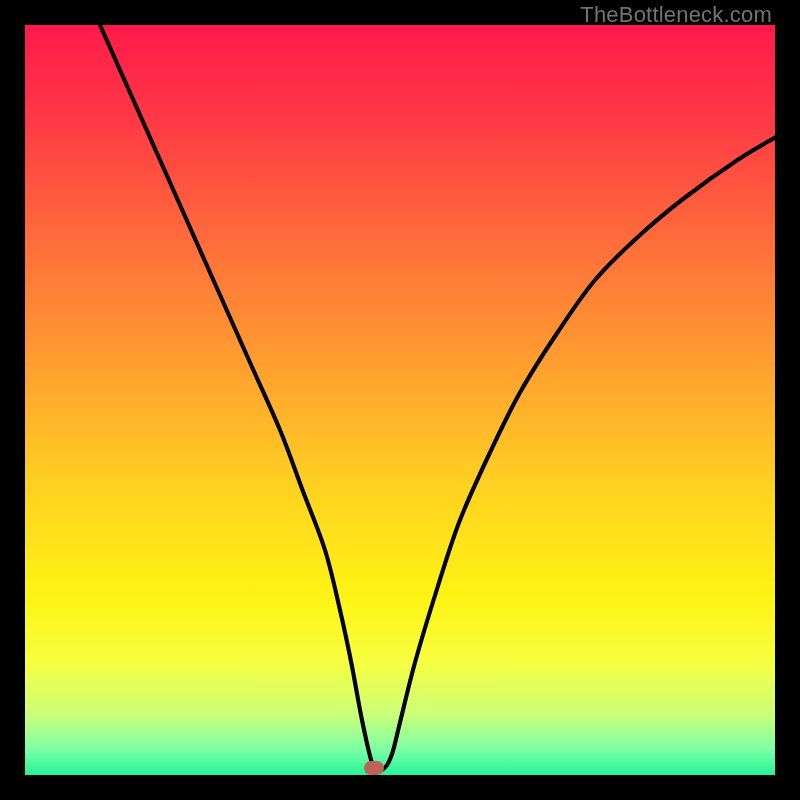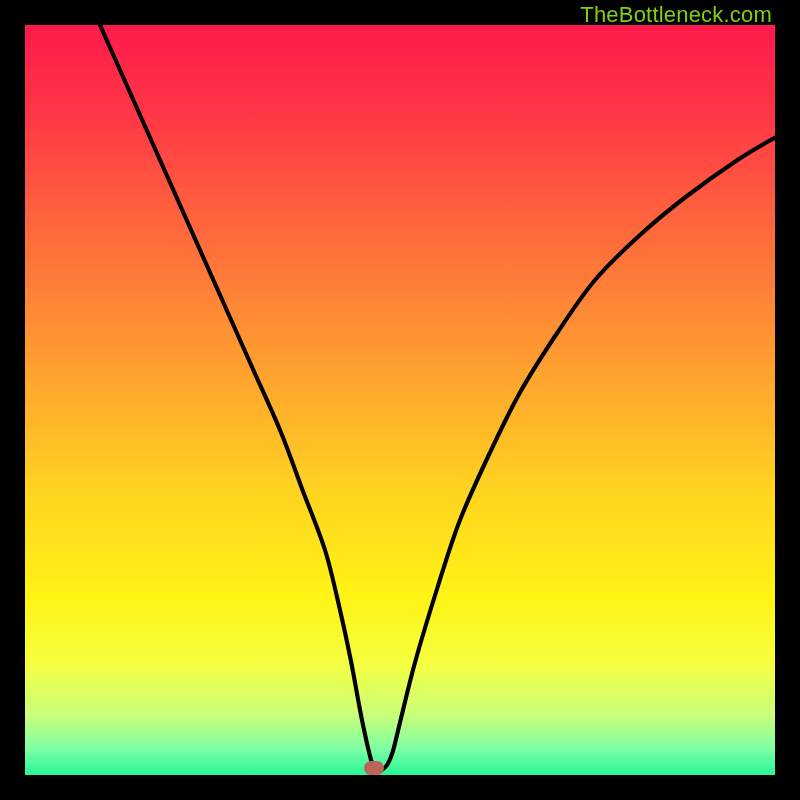--- a/index.html
+++ b/index.html
@@ -31,21 +31,21 @@
     position: absolute;
     left: 0;
     top: 0;
     width: 100%;
     height: 100%;
   }
   .watermark {
     position: absolute;
     top: 2px;
     right: 28px;
-    color: #84cc16;
+    color: #737373;
     font-size: 22px;
     font-weight: 400;
     letter-spacing: 0.2px;
   }
   svg.curve {
     position: absolute;
     left: 0;
     top: 0;
     width: 100%;
     height: 100%;

